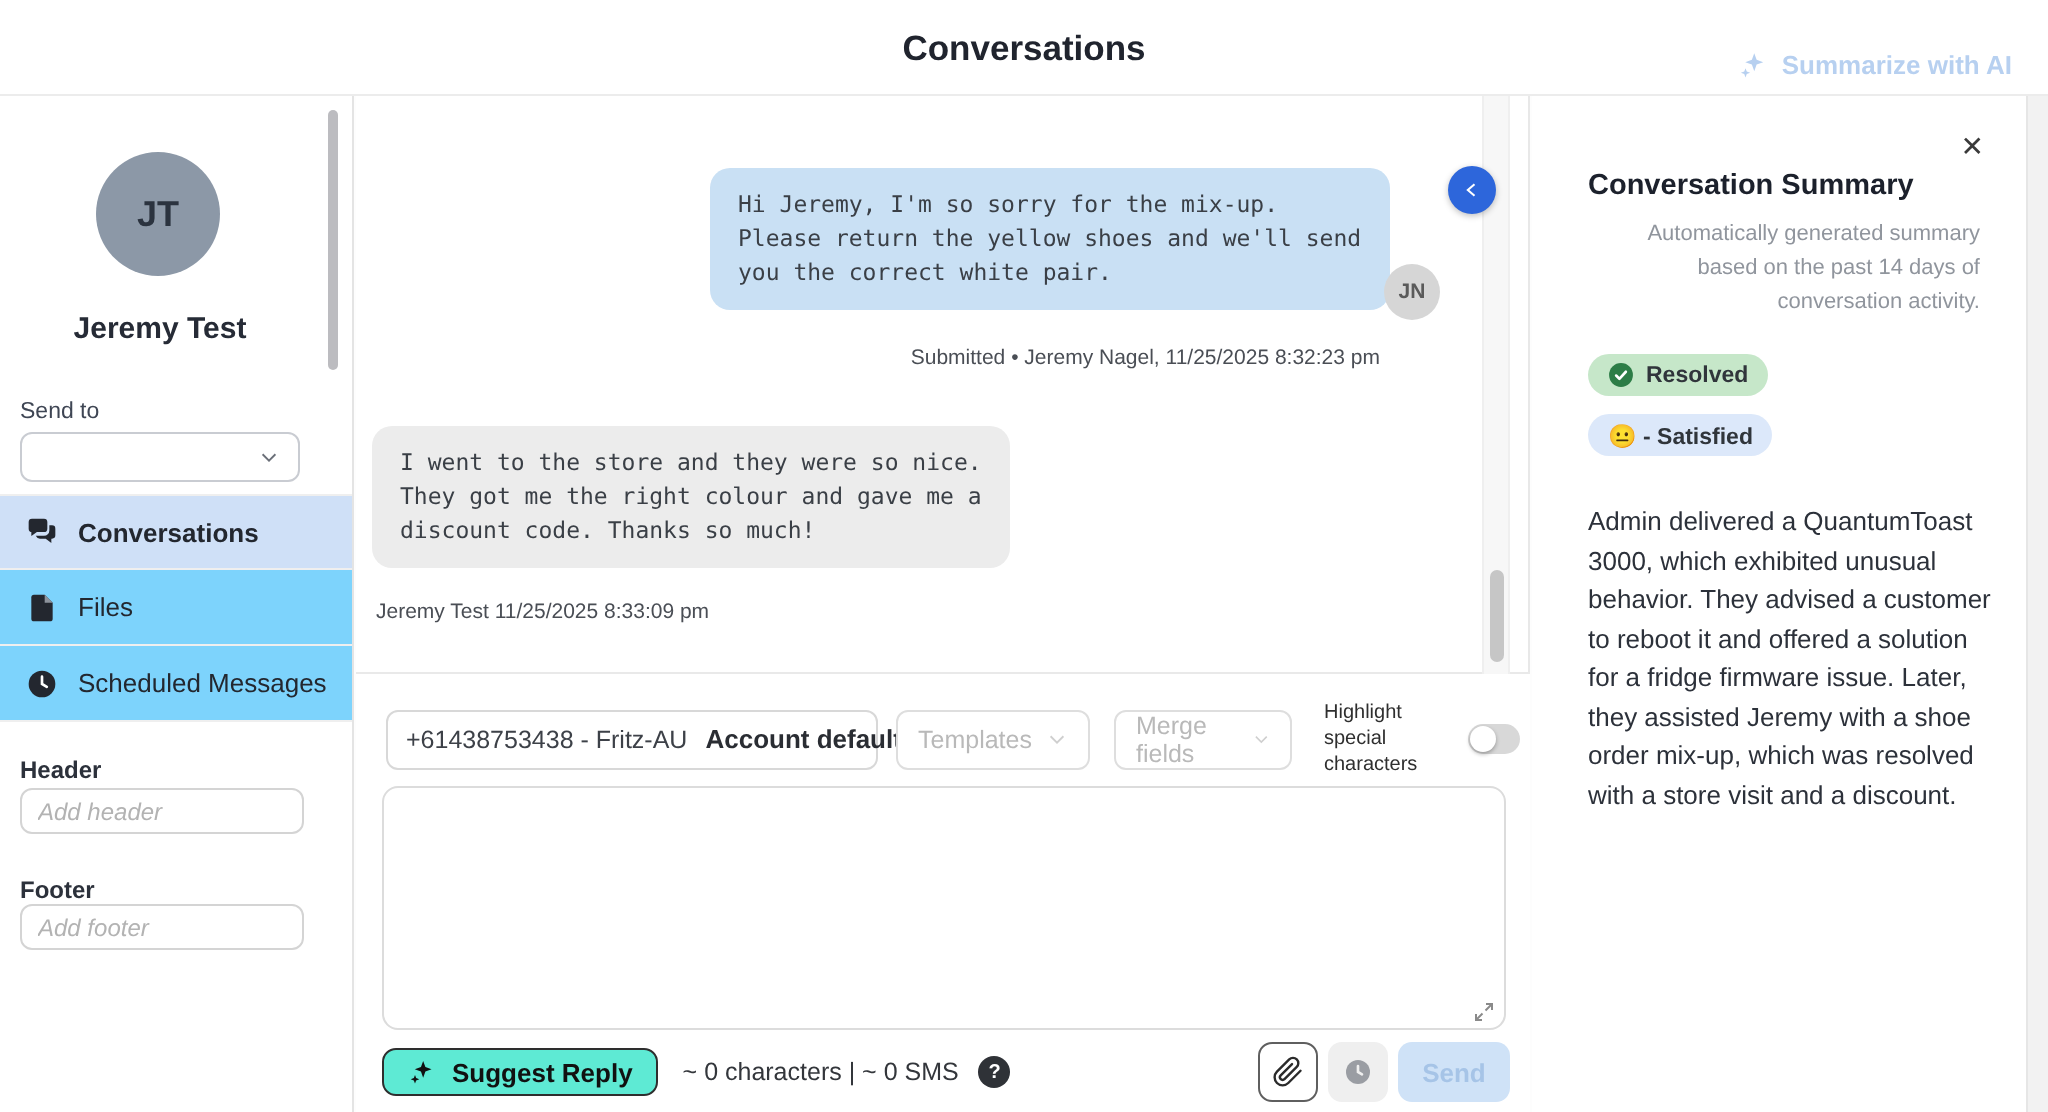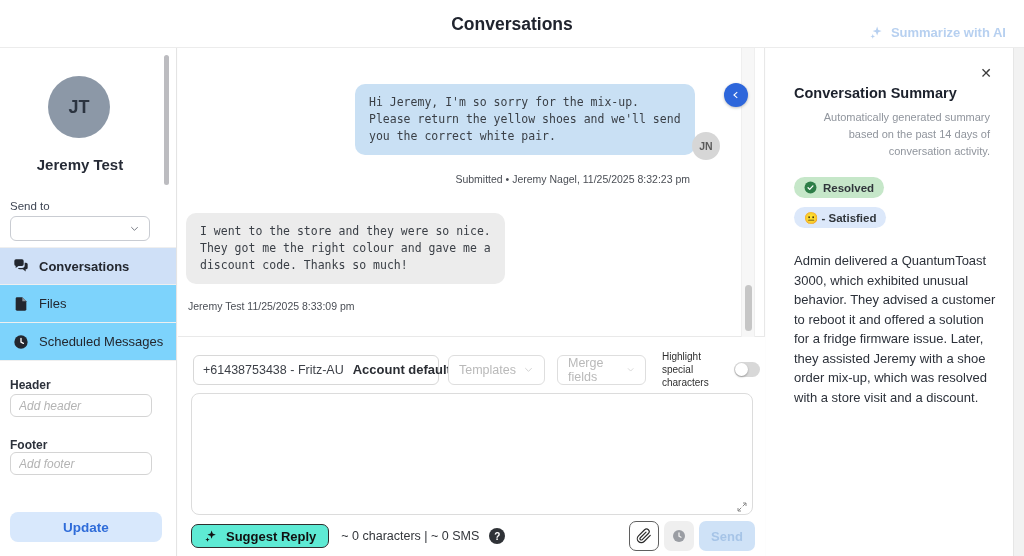--- a/index.html
+++ b/index.html
@@ -134,21 +134,20 @@
             <path d="M12 6.5V12l3.6 2.1" stroke="#fff" stroke-width="2" fill="none" stroke-linecap="round"></path>
           </svg>
         <span>Scheduled Messages</span>
       </div>
     </div>
 
     <div class="field-label" style="top:330px">Header</div>
     <input class="text-input" style="top: 346px;" placeholder="Add header">
     <div class="field-label" style="top:390px">Footer</div>
     <input class="text-input" style="top: 404px;" placeholder="Add footer">
-    <button class="update-btn">Update</button>
   </div>
 
   <div class="chat">
     <div class="messages">
       <div class="bubble outbound">Hi Jeremy, I'm so sorry for the mix-up.
 Please return the yellow shoes and we'll send
 you the correct white pair.</div>
       <div class="avatar-jn">JN</div>
       <div class="meta right">Submitted • Jeremy Nagel, 11/25/2025 8:32:23 pm</div>
       <div class="bubble inbound">I went to the store and they were so nice.

